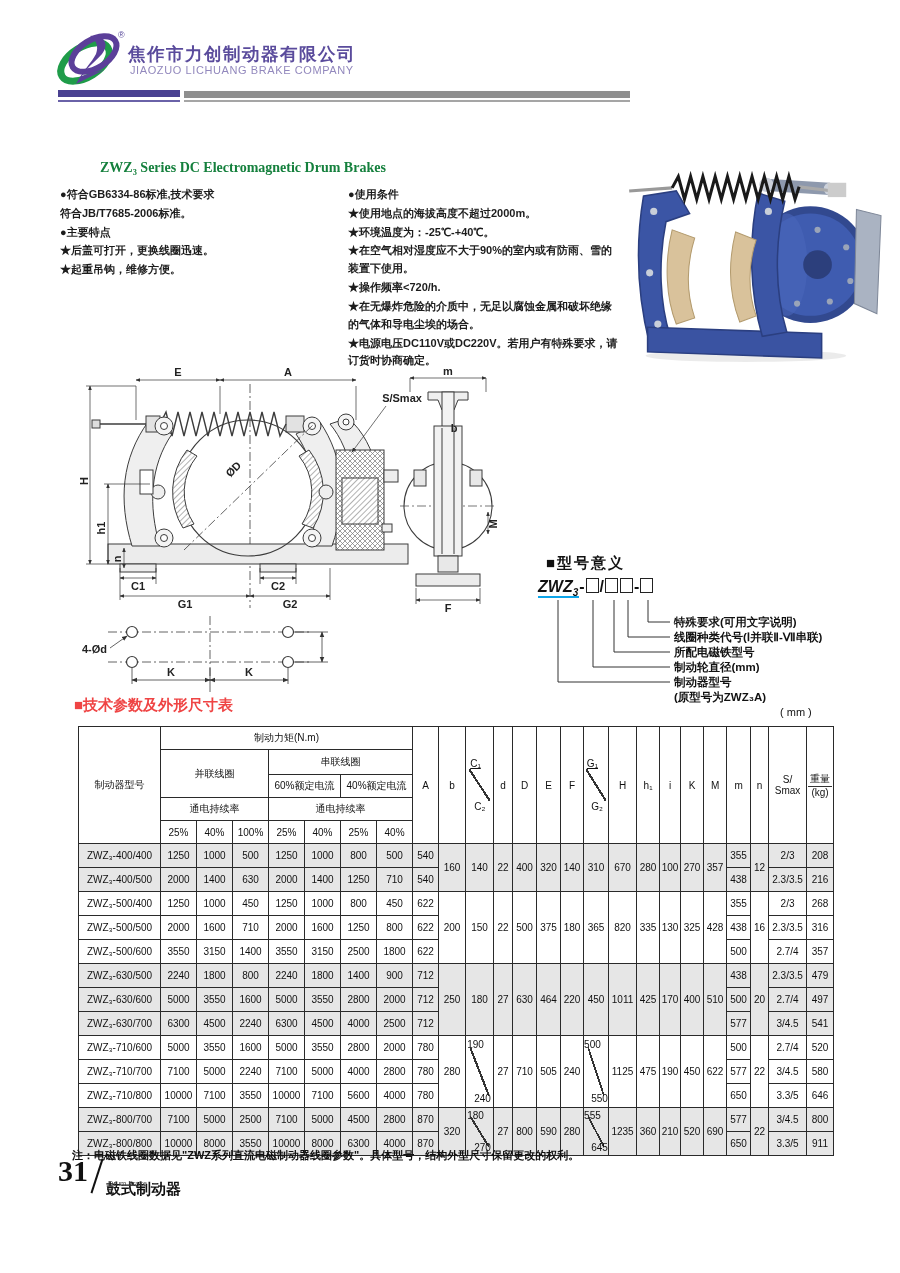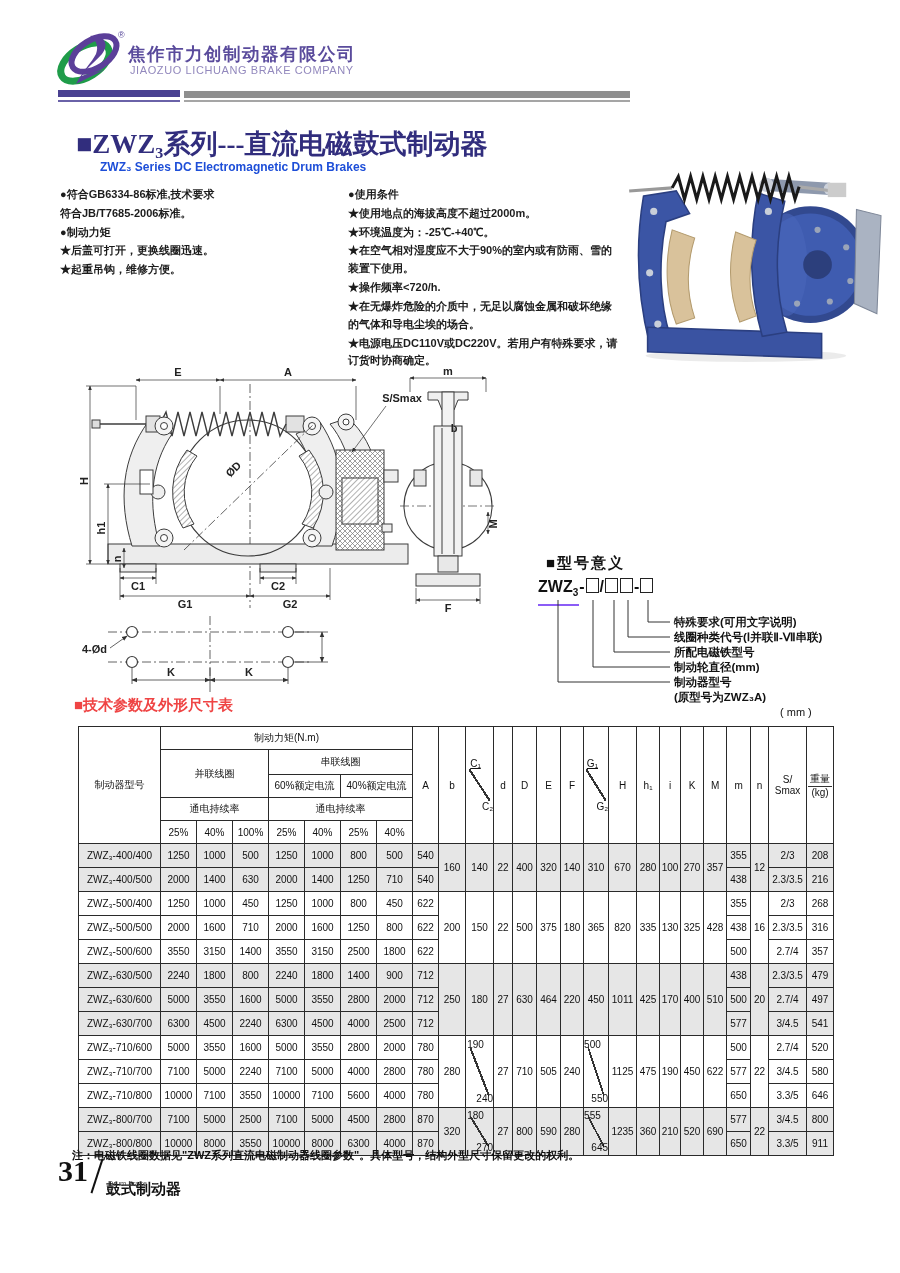--- a/index.html
+++ b/index.html
@@ -7,48 +7,48 @@
         font-family:"Liberation Sans",sans-serif;color:#1c1c1c;}
   .abs{position:absolute;}
   
   .company-cn{font-size:17.5px;font-weight:700;color:#5a4b9c;letter-spacing:1.5px;}
   .company-en{font-size:11px;color:#9288bd;letter-spacing:.6px;}
   .reg{font-size:9px;color:#5a4b9c;}
   .bar{position:absolute;height:7px;}
   .bar-thin{position:absolute;height:2px;}
   
   .page-title{font-family:"Liberation Serif",serif;font-size:27px;font-weight:700;color:#312d7d;}
-  .page-subtitle{font-family:Liberation Sans, sans-serif;font-size:12px;font-weight:700;color:#1d4ed8;}
+  .page-subtitle{font-family:Liberation Serif, serif;font-size:14px;font-weight:700;color:#15803d;}
   
   .feat{font-size:11px;font-weight:600;line-height:1.62;color:#1c1c1c;}
   .feat div{margin:0 0 1px 0;}
   
   .mm-head{font-size:15px;font-weight:700;letter-spacing:2px;color:#111;}
   .mm-formula{font-size:16px;font-weight:700;color:#111;}
-  .mz{border-bottom:2px solid #8b5cf6;padding:0 1px 9px 0;}
+  .mz{border-bottom:2px solid #0ea5e9;padding:0 1px 1px 0;font-style:italic;}
   .mz sub{font-size:10px;}
   .mbox{display:inline-block;width:11px;height:13px;border:1.5px solid #222;vertical-align:-1px;margin:0 1px;}
   .mm-label{font-size:11.5px;font-weight:600;color:#111;line-height:15px;white-space:nowrap;}
   
   .tbl-head{font-size:15px;font-weight:700;color:#ef4444;}
   .unit{font-size:11px;color:#111;}
   table.spec{border-collapse:collapse;table-layout:fixed;width:755px;}
   .spec th,.spec td{border:1px solid #2a2a2a;text-align:center;vertical-align:middle;
      font-size:10px;font-weight:400;color:#111;padding:0;overflow:hidden;}
   .spec thead tr:nth-child(1) th{height:22px;}
   .spec thead tr:nth-child(2) th{height:24px;}
   .spec thead tr:nth-child(3) th{height:22px;}
   .spec thead tr:nth-child(4) th{height:22px;}
   .spec thead tr:nth-child(5) th{height:22px;}
   .spec tbody td{height:23px;}
   .spec tr.shade td{background-color:#e6e6e6;}
   .wu{border-bottom:1px solid #333;display:inline-block;padding:0 2px;}
   .diag{position:relative;padding:0;}
   .diag .dt{position:absolute;top:4%;left:0;width:70%;text-align:center;}
-  .diag .db{position:absolute;bottom:4%;right:0;width:70%;text-align:right;}
+  .diag .db{position:absolute;bottom:4%;right:0;width:70%;text-align:left;}
   .diag .slash{position:absolute;left:16%;right:16%;top:16%;bottom:16%;
      background:linear-gradient(to right top,transparent 47%,#333 47%,#333 53%,transparent 53%);}
   .spec thead .diag .dt{top:27%;text-decoration:underline;}
   .spec thead .diag .db{bottom:27%;}
   .spec thead .diag .slash{top:36%;bottom:36%;left:10%;right:10%;}
   
   .note{font-size:11px;font-weight:700;color:#111;}
   .pgnum{font-family:"Liberation Serif",serif;font-size:30px;font-weight:700;color:#111;}
   .ftitle{font-size:15px;font-weight:700;color:#111;margin-top:20px;}
   .fsub{font-size:7.5px;color:#444;}
@@ -82,27 +82,26 @@
     <path d="M38,8 C52,6 58,16 50,26 C44,33 36,38 30,48 L52,42 L24,56 C30,44 40,34 44,26 C47,18 44,12 38,8 Z" fill="#5b3f99"></path>
   </svg>
   <div class="abs reg" style="left:118px;top:30px">®</div>
   <div class="abs company-cn" style="left:128px;top:42px">焦作市力创制动器有限公司</div>
   <div class="abs company-en" style="left:130px;top:64px">JIAOZUO LICHUANG BRAKE COMPANY</div>
   <div class="bar" style="left:58px;top:90px;width:122px;background:#4a4191"></div>
   <div class="bar-thin" style="left:58px;top:100px;width:122px;background:#6a62a8"></div>
   <div class="bar" style="left:184px;top:91px;width:446px;background:#8f8f8f"></div>
   <div class="bar-thin" style="left:184px;top:100px;width:446px;background:#a5a5a5"></div>
 
-  <div class="abs page-title" style="left:76px;top:126px">■ZWZ₃系列---直流电磁鼓式制动器</div>
   <div class="abs page-subtitle" style="left:100px;top:160px">ZWZ₃ Series DC Electromagnetic Drum Brakes</div>
 
   <div class="abs feat" style="left:60px;top:186px;width:285px">
     <div>●符合GB6334-86标准,技术要求</div>
     <div>符合JB/T7685-2006标准。</div>
-    <div>●制动力矩</div>
+    <div>●主要特点</div>
     <div>★后盖可打开，更换线圈迅速。</div>
     <div>★起重吊钩，维修方便。</div>
   </div>
   <div class="abs feat" style="left:348px;top:186px;width:272px">
     <div>●使用条件</div>
     <div>★使用地点的海拔高度不超过2000m。</div>
     <div>★环境温度为：-25℃-+40℃。</div>
     <div>★在空气相对湿度应不大于90%的室内或有防雨、雪的装置下使用。</div>
     <div>★操作频率&lt;720/h.</div>
     <div>★在无爆炸危险的介质中，无足以腐蚀金属和破坏绝缘的气体和导电尘埃的场合。</div>

